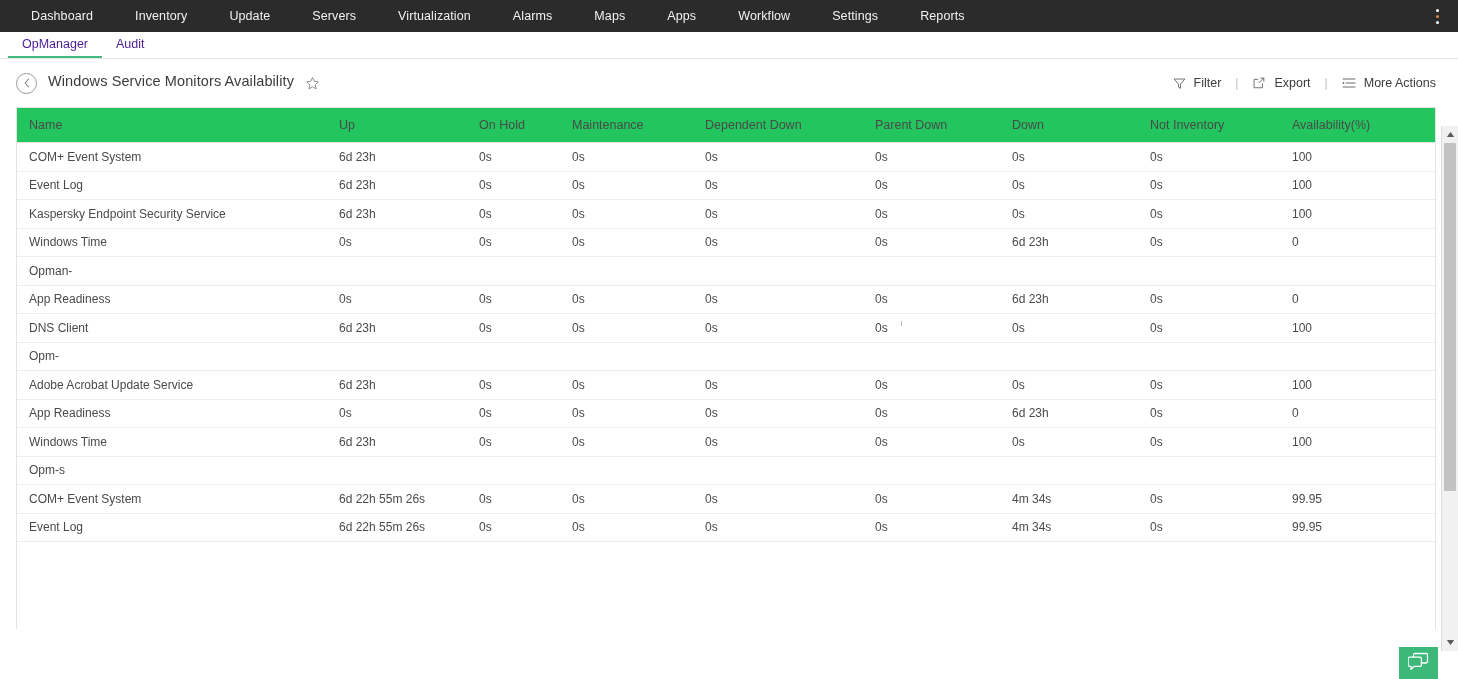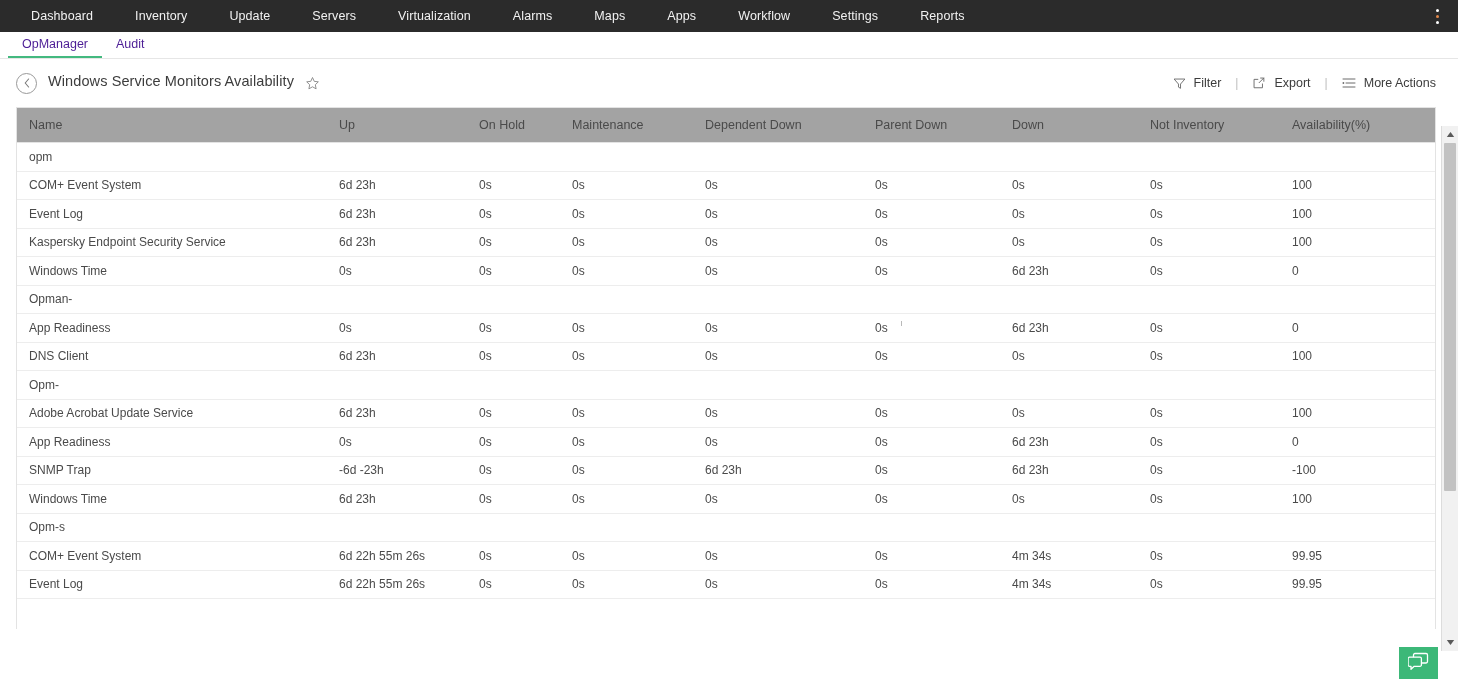--- a/index.html
+++ b/index.html
@@ -158,21 +158,21 @@
     box-sizing: border-box;
     height: 522px;
     overflow: hidden;
   }
   table#grid {
     border-collapse: collapse;
     width: 100%;
     table-layout: fixed;
   }
   table#grid th {
-    background: #a3a3a3;
+    background: #22c55e;
     text-align: left;
     font-weight: normal;
     font-size: 12.5px;
     color: #4a4a4a;
     height: 34px;
     padding: 0 0 0 12px;
     border-bottom: 1px solid #e3e3e3;
     white-space: nowrap;
   }
   table#grid td {
@@ -355,23 +355,20 @@
           <th>On Hold</th>
           <th>Maintenance</th>
           <th>Dependent Down</th>
           <th>Parent Down</th>
           <th>Down</th>
           <th>Not Inventory</th>
           <th>Availability(%)</th>
         </tr>
     </thead>
     <tbody id="body-rows">
-        <tr class="group">
-          <td colspan="9">opm</td>
-        </tr>
         <tr class="data">
           <td>COM+ Event System</td>
           <td>6d 23h</td>
           <td>0s</td>
           <td>0s</td>
           <td>0s</td>
           <td>0s</td>
           <td>0s</td>
           <td>0s</td>
           <td>100</td>
@@ -451,31 +448,20 @@
         <tr class="data">
           <td>App Readiness</td>
           <td>0s</td>
           <td>0s</td>
           <td>0s</td>
           <td>0s</td>
           <td>0s</td>
           <td>6d 23h</td>
           <td>0s</td>
           <td>0</td>
-        </tr>
-        <tr class="data">
-          <td>SNMP Trap</td>
-          <td>-6d -23h</td>
-          <td>0s</td>
-          <td>0s</td>
-          <td>6d 23h</td>
-          <td>0s</td>
-          <td>6d 23h</td>
-          <td>0s</td>
-          <td>-100</td>
         </tr>
         <tr class="data">
           <td>Windows Time</td>
           <td>6d 23h</td>
           <td>0s</td>
           <td>0s</td>
           <td>0s</td>
           <td>0s</td>
           <td>0s</td>
           <td>0s</td>

